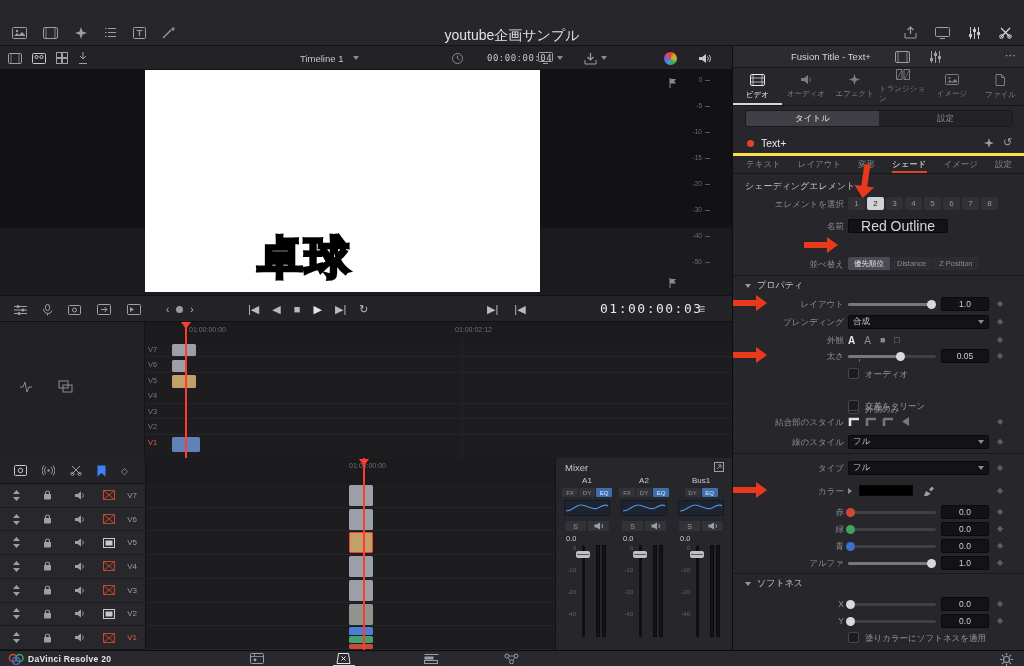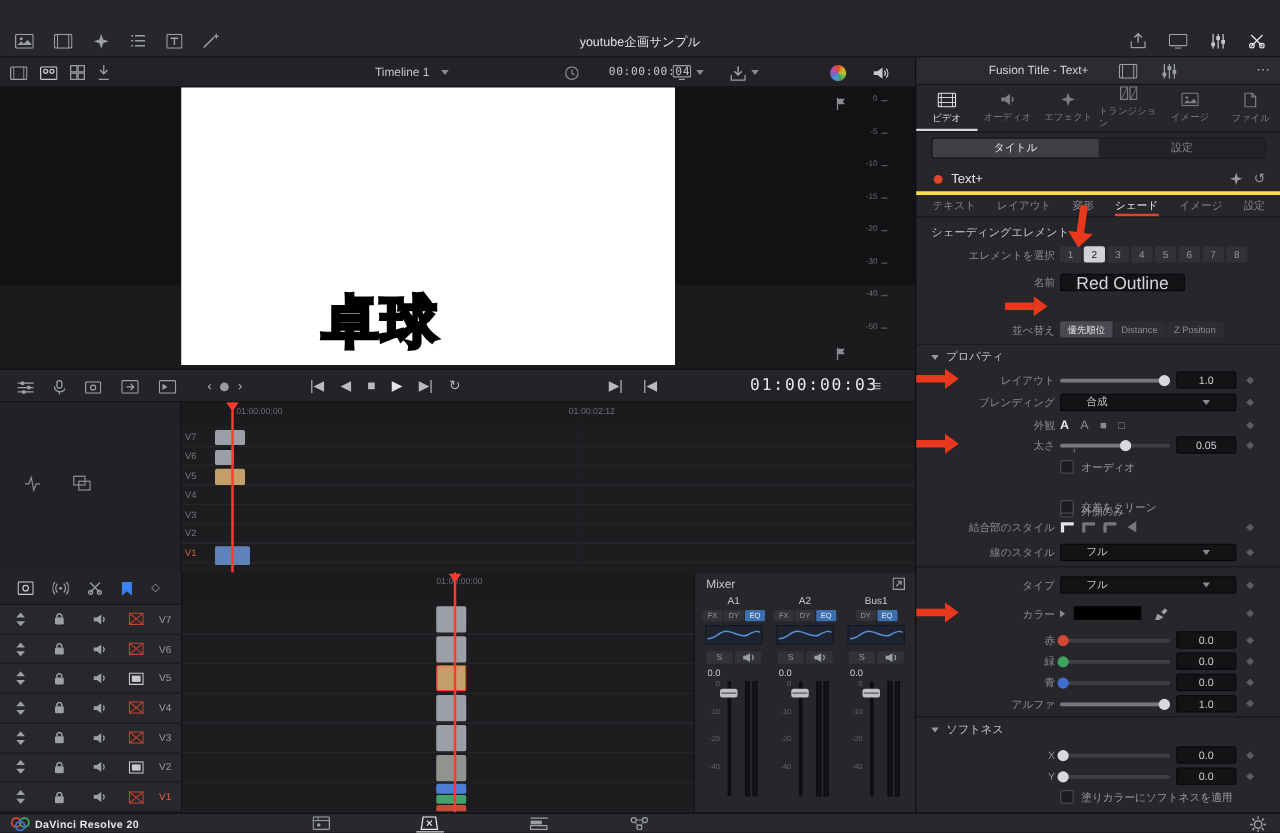--- a/index.html
+++ b/index.html
@@ -5,21 +5,21 @@
 *{margin:0;padding:0;box-sizing:border-box}
 html,body{width:1024px;height:666px;overflow:hidden}
 body{position:relative;background:#1b1b1e;font-family:"Liberation Sans","DejaVu Sans",sans-serif;color:#9a9aa0;font-size:10px}
 svg{display:block}
 .sec{position:absolute}
 .flex{display:flex;align-items:center}
 
 #topbar{left:0;top:0;width:1024px;height:46px;background:#26262b;border-bottom:1px solid #121214}
 #topbar .ticons{position:absolute;left:12px;top:26px;display:flex;gap:16px;align-items:center}
 #topbar .ricons{position:absolute;right:12px;top:26px;display:flex;gap:18px;align-items:center}
-#project-title{position:absolute;left:50%;transform:translateX(-50%);top:27px;color:#e2e2e6;font-size:10px}
+#project-title{position:absolute;left:50%;transform:translateX(-50%);top:27px;color:#e2e2e6;font-size:14px}
 
 #vtoolbar{left:0;top:46px;width:732px;height:24px;background:#232327;border-bottom:1px solid #131315}
 #vtoolbar .seg{position:absolute;top:0;height:24px;display:flex;align-items:center;gap:10px}
 .ddcaret{width:0;height:0;border-left:3.5px solid transparent;border-right:3.5px solid transparent;border-top:4px solid #8a8a90}
 
 #viewer{left:0;top:70px;width:732px;height:158px;background:#121215}
 #canvas{position:absolute;left:145px;top:0;width:395px;height:222px;background:#ffffff}
 #overlay-text{position:absolute;left:50%;bottom:4px;transform:translateX(-50%);margin-left:-38px;font-size:45px;font-weight:bold;color:#fff;-webkit-text-stroke:3px #000;letter-spacing:2px;white-space:nowrap}
 .mtick{position:absolute;left:684px;width:18px;text-align:right;font-size:6.5px;color:#6e6e74}
 .mdash{position:absolute;left:705px;width:5px;height:1px;background:#55555b}
@@ -76,21 +76,21 @@
 .ttab{font-size:8.5px;color:#86868c;line-height:13px}
 .ttab.on{color:#ececf0;border-bottom:2px solid #e0442a}
 .irow{position:absolute;left:0;width:292px;height:16px}
 .irlbl{position:absolute;left:0;width:111px;text-align:right;font-size:8.5px;color:#8d8d93;line-height:16px;white-space:nowrap}
 .kf{position:absolute;left:264px;top:3px;color:#5c5c63;font-size:8px}
 .sl{position:absolute;left:115px;top:7px;width:88px;height:3px;background:#3f3f44;border-radius:2px}
 .sl .fl{position:absolute;left:0;top:0;height:3px;background:#77777d;border-radius:2px}
 .sl .kn{position:absolute;top:-3.5px;width:9px;height:9px;border-radius:50%;background:#d9d9dd}
 .kn.kred{background:#d04838}.kn.kgreen{background:#3fa35f}.kn.kblue{background:#3f6fd0}
 .vb{position:absolute;left:208px;top:1px;width:48px;height:14px;background:#131316;border:1px solid #0a0a0c;border-radius:2px;color:#cfcfd3;font-size:8.5px;text-align:center;line-height:12px}
-.dd{position:absolute;left:115px;top:1px;width:141px;height:14px;background:#131316;border:1px solid #0a0a0c;border-radius:2px;color:#c2c2c6;font-size:8.5px;display:flex;align-items:center;justify-content:space-between;padding:0 20px}
+.dd{position:absolute;left:115px;top:1px;width:141px;height:14px;background:#131316;border:1px solid #0a0a0c;border-radius:2px;color:#c2c2c6;font-size:8.5px;display:flex;align-items:center;justify-content:space-between;padding:0 4px}
 .inp{position:absolute;left:115px;top:1px;width:100px;height:14px;background:#131316;border:1px solid #0a0a0c;border-radius:2px;color:#d6d6da;font-size:14px;text-align:center;line-height:13px}
 .cbx{position:absolute;left:115px;top:2px;width:11px;height:11px;background:#1c1c20;border:1px solid #47474d;border-radius:2px}
 .cbx.on{background:#e0e0e4;border-color:#e0e0e4}
 .cbx.on::after{content:"✓";color:#141416;font-size:9px;line-height:11px;display:block;text-align:center}
 .cblbl{position:absolute;left:132px;font-size:8.5px;color:#9a9aa0;line-height:16px}
 .el{width:17px;height:13px;background:#313136;color:#97979d;font-size:8px;display:flex;align-items:center;justify-content:center;border-radius:2px}
 .el.on{background:#d2d2d6;color:#141416}
 .sg{height:13px;font-size:7.5px;display:flex;align-items:center;justify-content:center;background:#2c2c31;color:#8a8a90;padding:0 6px}
 .sg.on{background:#4a4a52;color:#e4e4e8}
 .hr{position:absolute;left:0;width:292px;height:1px;background:#19191c}

